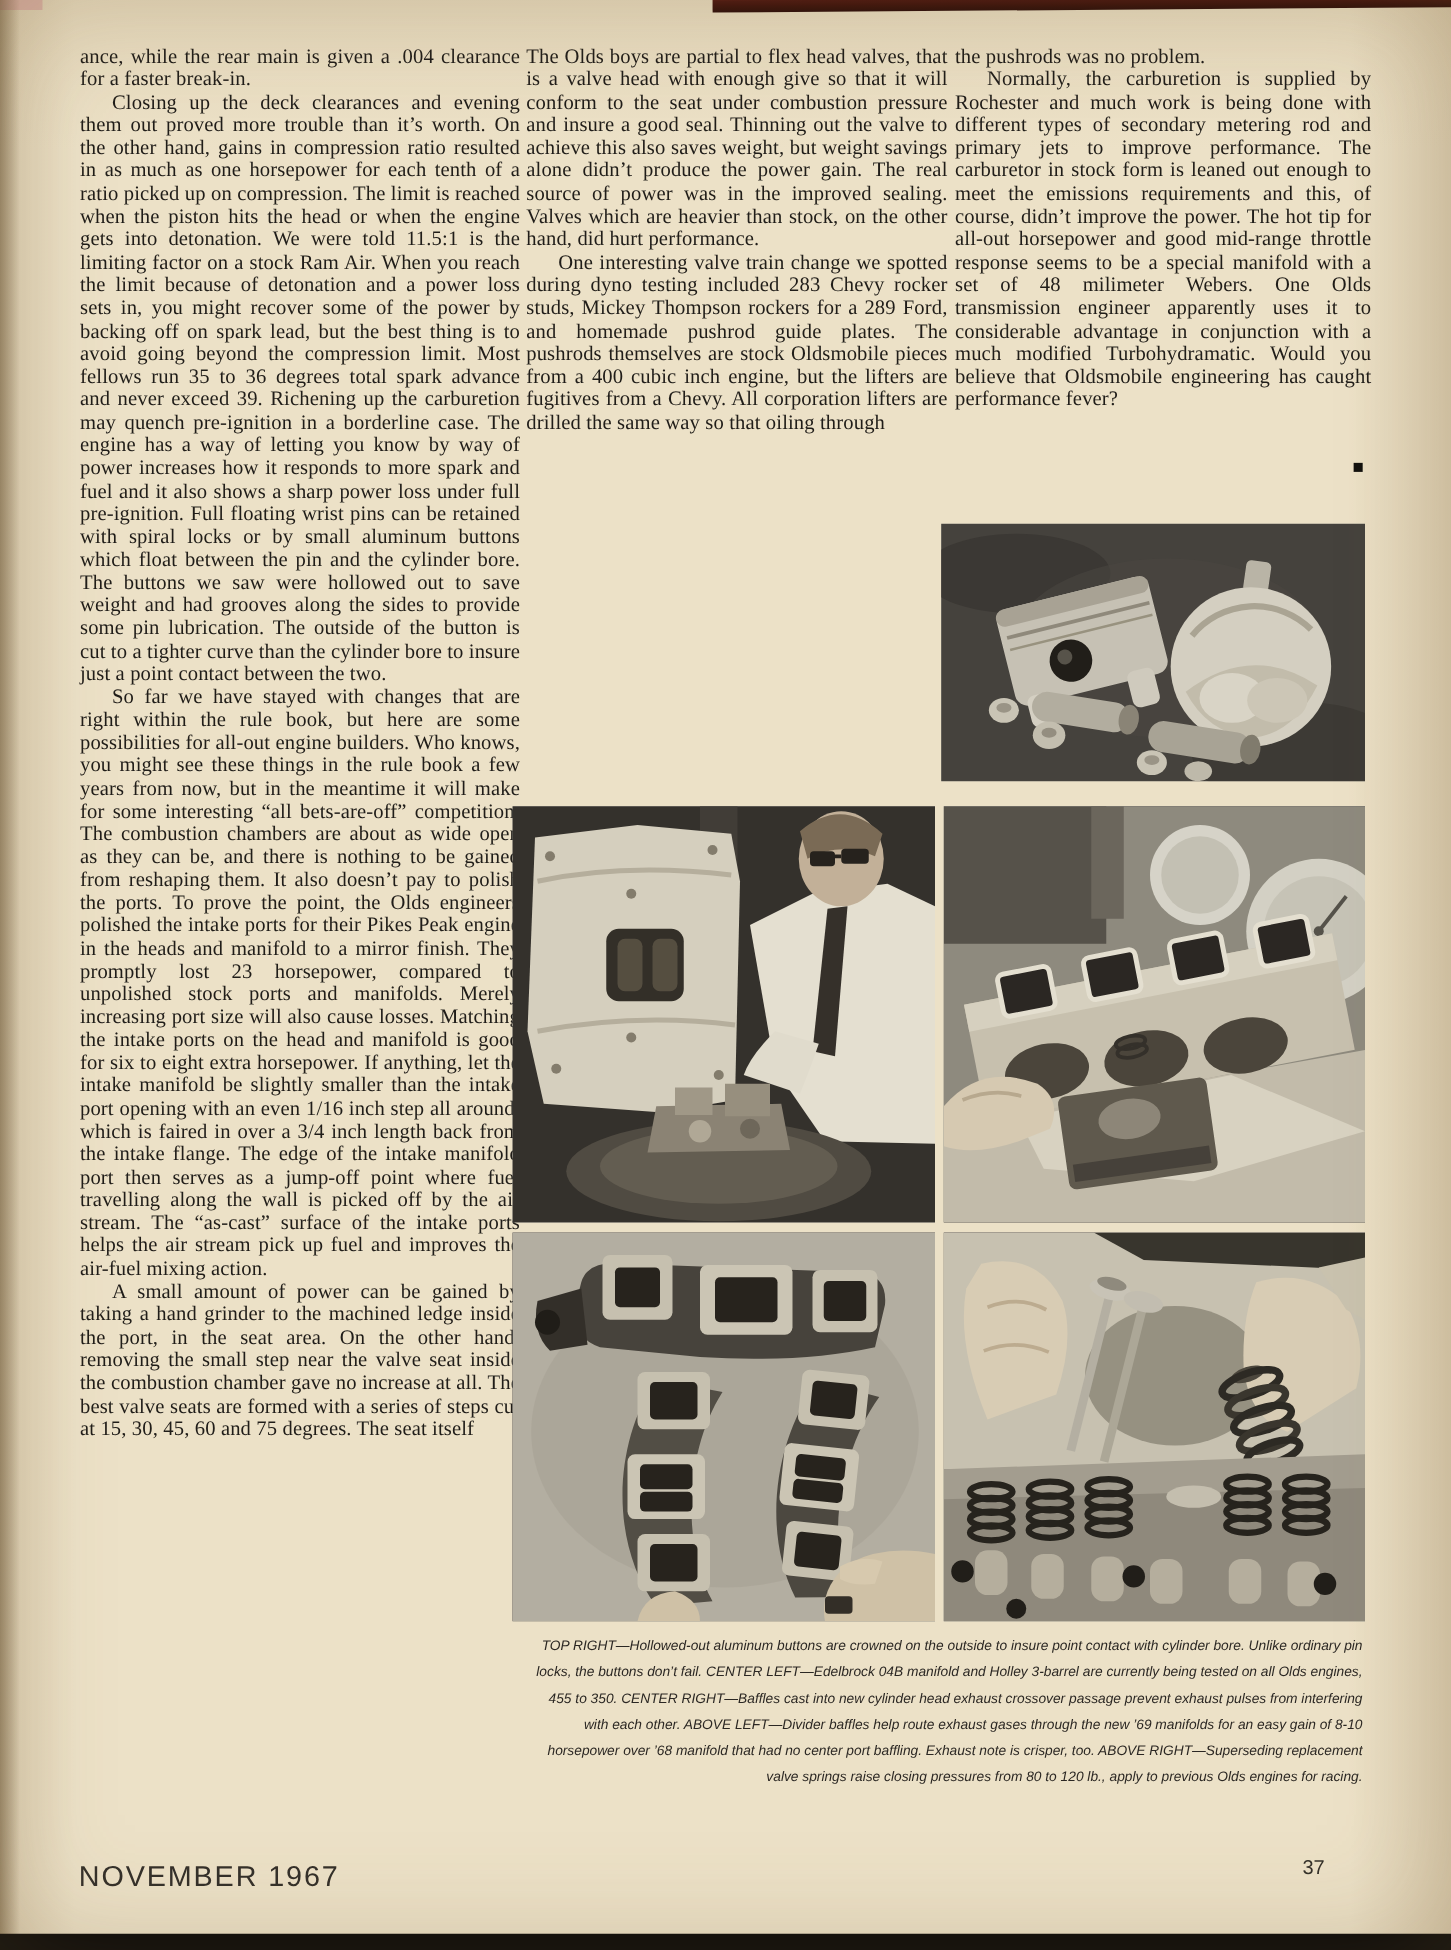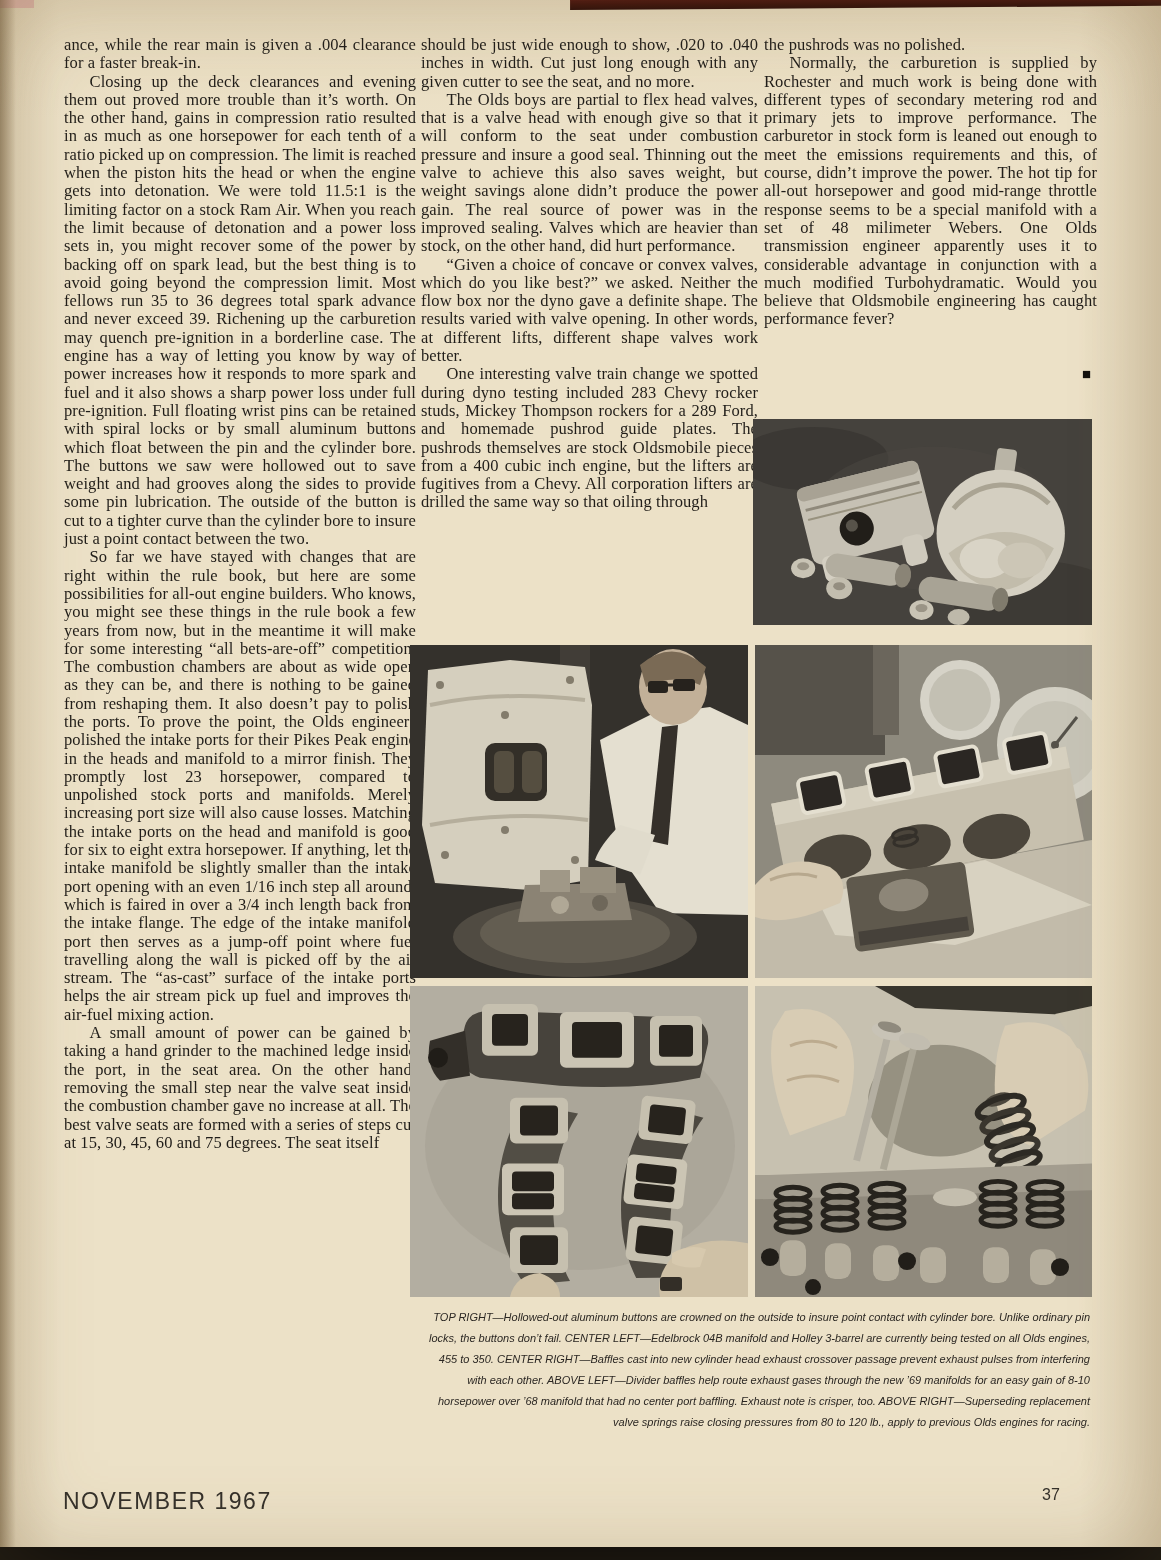--- a/index.html
+++ b/index.html
@@ -62,28 +62,26 @@
   <div class="edge-left-shade"></div>
 
   <div class="col col-left">
     <p>ance, while the rear main is given a .004 clearance for a faster break-in.</p>
     <p>Closing up the deck clearances and evening them out proved more trouble than it’s worth. On the other hand, gains in compression ratio resulted in as much as one horsepower for each tenth of a ratio picked up on compression. The limit is reached when the piston hits the head or when the engine gets into detonation. We were told 11.5:1 is the limiting factor on a stock Ram Air. When you reach the limit because of detonation and a power loss sets in, you might recover some of the power by backing off on spark lead, but the best thing is to avoid going beyond the compression limit. Most fellows run 35 to 36 degrees total spark advance and never exceed 39. Richening up the carburetion may quench pre-ignition in a borderline case. The engine has a way of letting you know by way of power increases how it responds to more spark and fuel and it also shows a sharp power loss under full pre-ignition. Full floating wrist pins can be retained with spiral locks or by small aluminum buttons which float between the pin and the cylinder bore. The buttons we saw were hollowed out to save weight and had grooves along the sides to provide some pin lubrication. The outside of the button is cut to a tighter curve than the cylinder bore to insure just a point contact between the two.</p>
     <p>So far we have stayed with changes that are right within the rule book, but here are some possibilities for all-out engine builders. Who knows, you might see these things in the rule book a few years from now, but in the meantime it will make for some interesting “all bets-are-off” competition. The combustion chambers are about as wide open as they can be, and there is nothing to be gained from reshaping them. It also doesn’t pay to polish the ports. To prove the point, the Olds engineers polished the intake ports for their Pikes Peak engine in the heads and manifold to a mirror finish. They promptly lost 23 horsepower, compared to unpolished stock ports and manifolds. Merely increasing port size will also cause losses. Matching the intake ports on the head and manifold is good for six to eight extra horsepower. If anything, let the intake manifold be slightly smaller than the intake port opening with an even 1/16 inch step all around, which is faired in over a 3/4 inch length back from the intake flange. The edge of the intake manifold port then serves as a jump-off point where fuel travelling along the wall is picked off by the air stream. The “as-cast” surface of the intake ports helps the air stream pick up fuel and improves the air-fuel mixing action.</p>
     <p>A small amount of power can be gained by taking a hand grinder to the machined ledge inside the port, in the seat area. On the other hand, removing the small step near the valve seat inside the combustion chamber gave no increase at all. The best valve seats are formed with a series of steps cut at 15, 30, 45, 60 and 75 degrees. The seat itself</p>
   </div>
 
   <div class="col col-mid">
-    <p>should be just wide enough to show, .020 to .040 inches in width. Cut just long enough with any given cutter to see the seat, and no more.</p>
     <p>The Olds boys are partial to flex head valves, that is a valve head with enough give so that it will conform to the seat under combustion pressure and insure a good seal. Thinning out the valve to achieve this also saves weight, but weight savings alone didn’t produce the power gain. The real source of power was in the improved sealing. Valves which are heavier than stock, on the other hand, did hurt performance.</p>
-    <p>“Given a choice of concave or convex valves, which do you like best?” we asked. Neither the flow box nor the dyno gave a definite shape. The results varied with valve opening. In other words, at different lifts, different shape valves work better.</p>
     <p>One interesting valve train change we spotted during dyno testing included 283 Chevy rocker studs, Mickey Thompson rockers for a 289 Ford, and homemade pushrod guide plates. The pushrods themselves are stock Oldsmobile pieces from a 400 cubic inch engine, but the lifters are fugitives from a Chevy. All corporation lifters are drilled the same way so that oiling through</p>
   </div>
 
   <div class="col col-right">
-    <p>the pushrods was no polished.</p>
+    <p>the pushrods was no problem.</p>
     <p>Normally, the carburetion is supplied by Rochester and much work is being done with different types of secondary metering rod and primary jets to improve performance. The carburetor in stock form is leaned out enough to meet the emissions requirements and this, of course, didn’t improve the power. The hot tip for all-out horsepower and good mid-range throttle response seems to be a special manifold with a set of 48 milimeter Webers. One Olds transmission engineer apparently uses it to considerable advantage in conjunction with a much modified Turbohydramatic. Would you believe that Oldsmobile engineering has caught performance fever?</p>
   </div>
   <span class="end-mark">■</span>
 
   <div class="photo photo-pistons">
     <svg viewBox="0 0 338 207" preserveAspectRatio="none">
       <rect width="338" height="207" fill="#45423d"></rect>
       <ellipse cx="60" cy="40" rx="75" ry="32" fill="#3b3834"></ellipse>
       <ellipse cx="285" cy="185" rx="85" ry="42" fill="#3d3a35"></ellipse>
       <ellipse cx="180" cy="100" rx="125" ry="72" fill="#4a4741" opacity="0.55"></ellipse>

